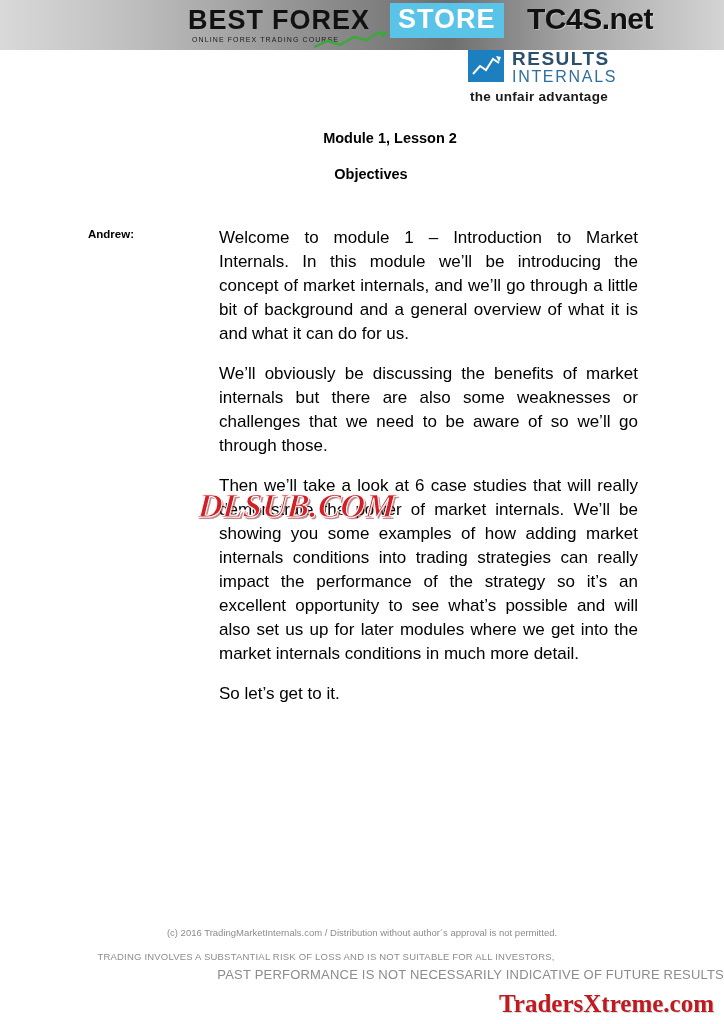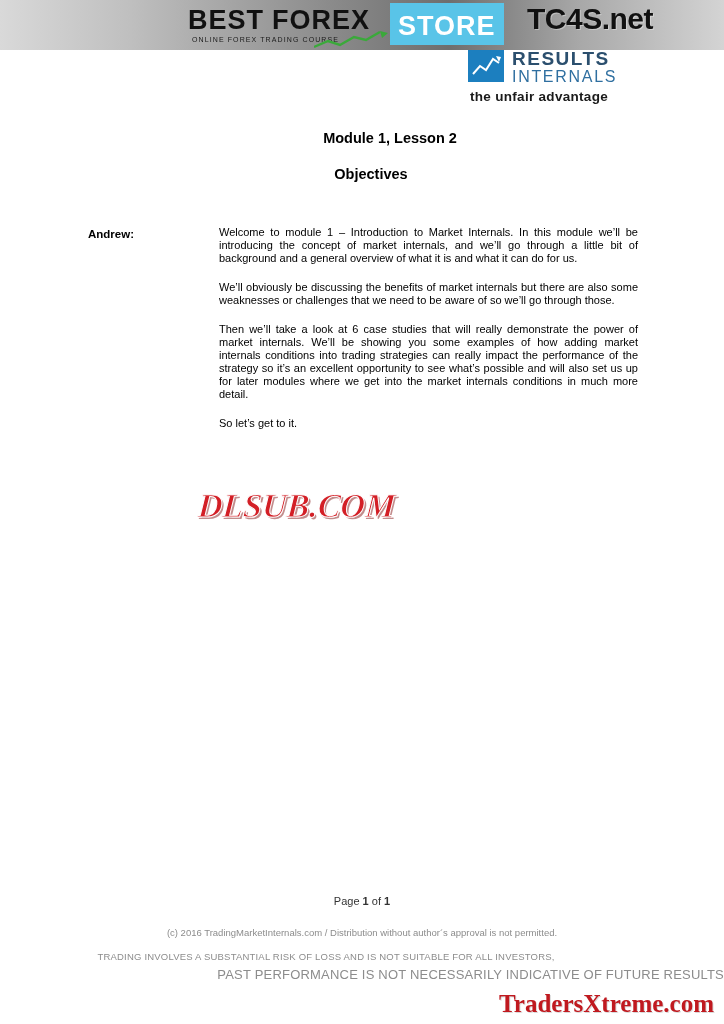--- a/index.html
+++ b/index.html
@@ -54,21 +54,21 @@
   }
   .bfs-store-box {
     position: absolute;
     left: 204px;
     top: -2px;
     background: #59c4e8;
     color: #ffffff;
     font-size: 27px;
     font-weight: bold;
     letter-spacing: 1px;
-    padding: 8px 8px 3px 8px;
+    padding: 1px 8px 3px 8px;
   }
   .bfs-sub {
     position: absolute;
     left: 6px;
     top: 31px;
     font-size: 7px;
     letter-spacing: 1.1px;
     color: #1a1a1a;
   }
   .bfs-chart {
@@ -173,22 +173,22 @@
     font-weight: bold;
     color: #000000;
   }
   .body-col {
     position: absolute;
     left: 219px;
     top: 226px;
     width: 419px;
   }
   .para {
-    font-size: 11px;
-    line-height: 13px;
+    font-size: 17px;
+    line-height: 24px;
     color: #000000;
     text-align: justify;
     margin: 0 0 16px 0;
   }
   .para:last-child { margin-bottom: 0; }
 
   
   .watermark {
     position: absolute;
     left: 198px;
@@ -267,23 +267,20 @@
 
   <div class="body-col">
     <p class="para">Welcome to module 1 – Introduction to Market Internals. In this module we’ll be introducing the concept of market internals, and we’ll go through a little bit of background and a general overview of what it is and what it can do for us.</p>
     <p class="para">We’ll obviously be discussing the benefits of market internals but there are also some weaknesses or challenges that we need to be aware of so we’ll go through those.</p>
     <p class="para">Then we’ll take a look at 6 case studies that will really demonstrate the power of market internals. We’ll be showing you some examples of how adding market internals conditions into trading strategies can really impact the performance of the strategy so it’s an excellent opportunity to see what’s possible and will also set us up for later modules where we get into the market internals conditions in much more detail.</p>
     <p class="para">So let’s get to it.</p>
   </div>
 
   <div class="watermark">DLSUB.COM</div>
 
-  <div class="page-num">
-    <span>Page </span><b>1</b><span> of </span><b>1</b>
-  </div>
   <div class="copyright">(c) 2016 TradingMarketInternals.com / Distribution without author´s approval is not permitted.</div>
   <div class="risk1">TRADING INVOLVES A SUBSTANTIAL RISK OF LOSS AND IS NOT SUITABLE FOR ALL INVESTORS,</div>
   <div class="risk2">PAST PERFORMANCE IS NOT NECESSARILY INDICATIVE OF FUTURE RESULTS</div>
   <div class="tx-brand">TradersXtreme.com</div>
 </div>
 
 <div class="banner-strip">
   <div class="bfs-logo">
     <span class="bfs-best">BEST</span>
     <span class="bfs-forex">FOREX</span>

